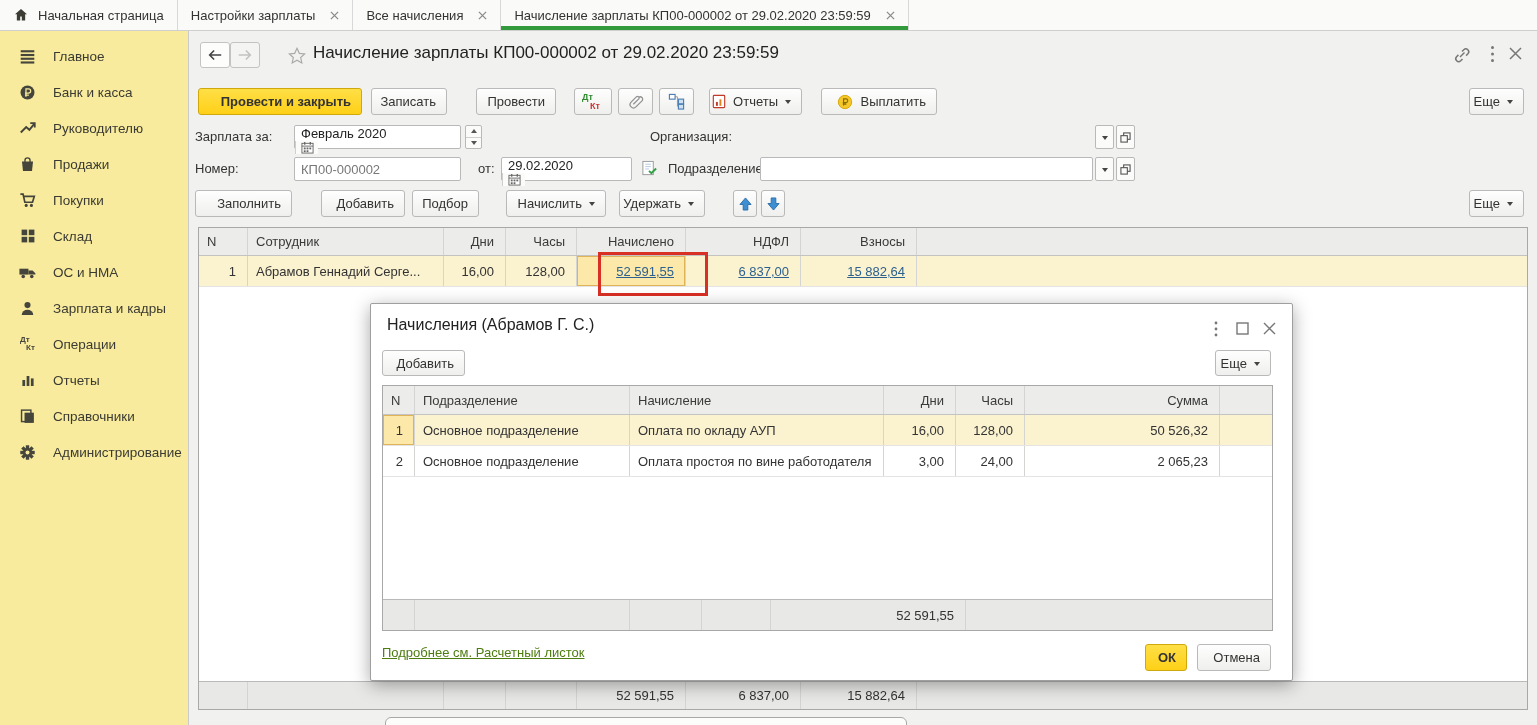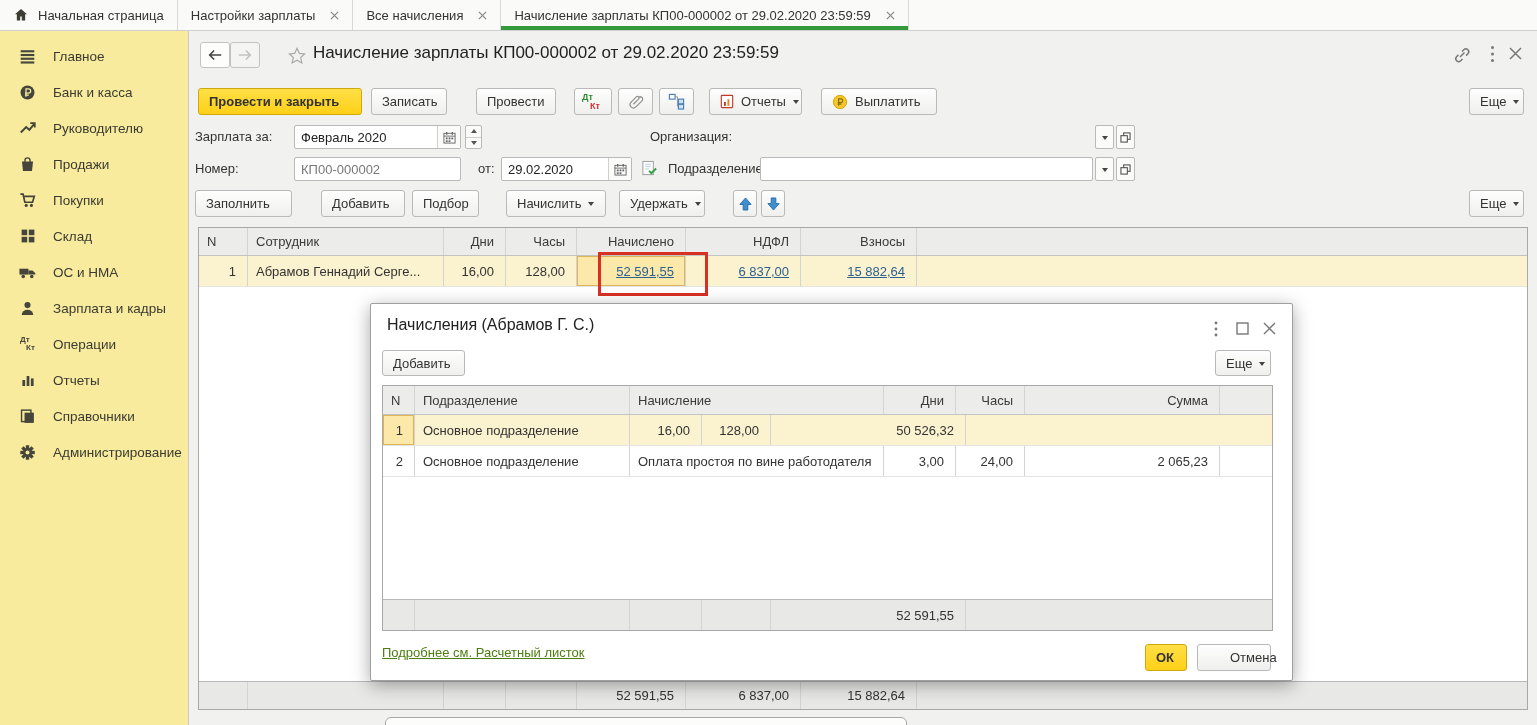--- a/index.html
+++ b/index.html
@@ -21,33 +21,33 @@
              color:#3b3b33;font-size:13.5px;cursor:default;}
   .side-item .ic{width:21px;display:flex;justify-content:center;}
   .dtkt-side{font-size:8px;font-weight:bold;line-height:8px;color:#45453c;text-align:left;}
   
   .main{position:absolute;left:189px;top:30px;right:0;bottom:0;background:#f1f1ef;}
   .navbtn{width:30px;height:26px;background:#fdfdfc;border:1px solid #c3c3c3;border-radius:3px;
           display:flex;align-items:center;justify-content:center;box-sizing:border-box;}
   .navbtn.disabled{background:#f4f4f2;}
   .doc-title{font-size:17px;color:#222;white-space:nowrap;}
   .btn{height:27px;background:linear-gradient(#fefefe,#efefed);border:1px solid #b9b9b9;border-radius:3px;
-       display:inline-flex;align-items:center;justify-content:flex-start;gap:7px;padding:0 10px;
+       display:inline-flex;align-items:center;justify-content:flex-end;gap:7px;padding:0 10px;
        box-sizing:border-box;color:#333;font-size:13px;white-space:nowrap;cursor:default;}
   .btn.primary{background:linear-gradient(#ffdf46,#ffd018);border-color:#cfa90c;font-weight:bold;}
   .caret{width:0;height:0;border-left:3.5px solid transparent;border-right:3.5px solid transparent;
          border-top:4px solid #444;margin-top:1px;}
   .ibtn{width:35px;height:27px;background:linear-gradient(#fefefe,#efefed);border:1px solid #b9b9b9;
         border-radius:3px;display:inline-flex;align-items:center;justify-content:center;box-sizing:border-box;}
   .dtkt{font-size:9px;font-weight:bold;line-height:9px;text-align:left;}
   .dtkt .dt{color:#2e8b2e;display:block;margin-left:-4px;}
   .dtkt .kt{color:#cc3333;display:block;margin-left:4px;}
   .lbl{line-height:24px;color:#333;white-space:nowrap;}
   .inwrap{height:24px;background:#fff;border:1px solid #b9b9b9;border-radius:2px;display:flex;
-          box-sizing:border-box;align-items:stretch;}
+          box-sizing:border-box;align-items:stretch;flex-direction:column;}
   .inwrap input{border:none;outline:none;flex:1;min-width:0;padding:0 6px;font:13px "Liberation Sans",sans-serif;
           color:#222;background:transparent;}
   .inwrap input.gray{color:#777;}
   .inbtn{width:22px;border-left:1px solid #cfcfcf;display:flex;align-items:center;justify-content:center;background:#fbfbf9;}
   .spin{width:17px;height:24px;border:1px solid #b9b9b9;border-radius:2px;background:#fbfbf9;
         box-sizing:border-box;display:flex;flex-direction:column;}
   .spin div{flex:1;display:flex;align-items:center;justify-content:center;}
   .spin .up{border-bottom:1px solid #cfcfcf;}
   .tri-up{width:0;height:0;border-left:3px solid transparent;border-right:3px solid transparent;border-bottom:4px solid #555;}
   .tri-dn{width:0;height:0;border-left:3px solid transparent;border-right:3px solid transparent;border-top:4px solid #555;}
@@ -543,20 +543,21 @@
       <div class="gc mw-dept">Подразделение</div>
       <div class="gc mw-accrual">Начисление</div>
       <div class="gc mw-days num">Дни</div>
       <div class="gc mw-hours num">Часы</div>
       <div class="gc mw-sum num">Сумма</div>
       <div class="gc mw-fill"></div>
     </div>
     <div class="grow drow row-sel">
       <div class="gc mw-n num cursor-cell">1</div>
       <div class="gc mw-dept">Основное подразделение</div>
+      <div class="gc mw-accrual">Оплата по окладу АУП</div>
       <div class="gc mw-days num">16,00</div>
       <div class="gc mw-hours num">128,00</div>
       <div class="gc mw-sum num">50 526,32</div>
       <div class="gc mw-fill"></div>
     </div>
     <div class="grow drow">
       <div class="gc mw-n num">2</div>
       <div class="gc mw-dept">Основное подразделение</div>
       <div class="gc mw-accrual">Оплата простоя по вине работодателя</div>
       <div class="gc mw-days num">3,00</div>

